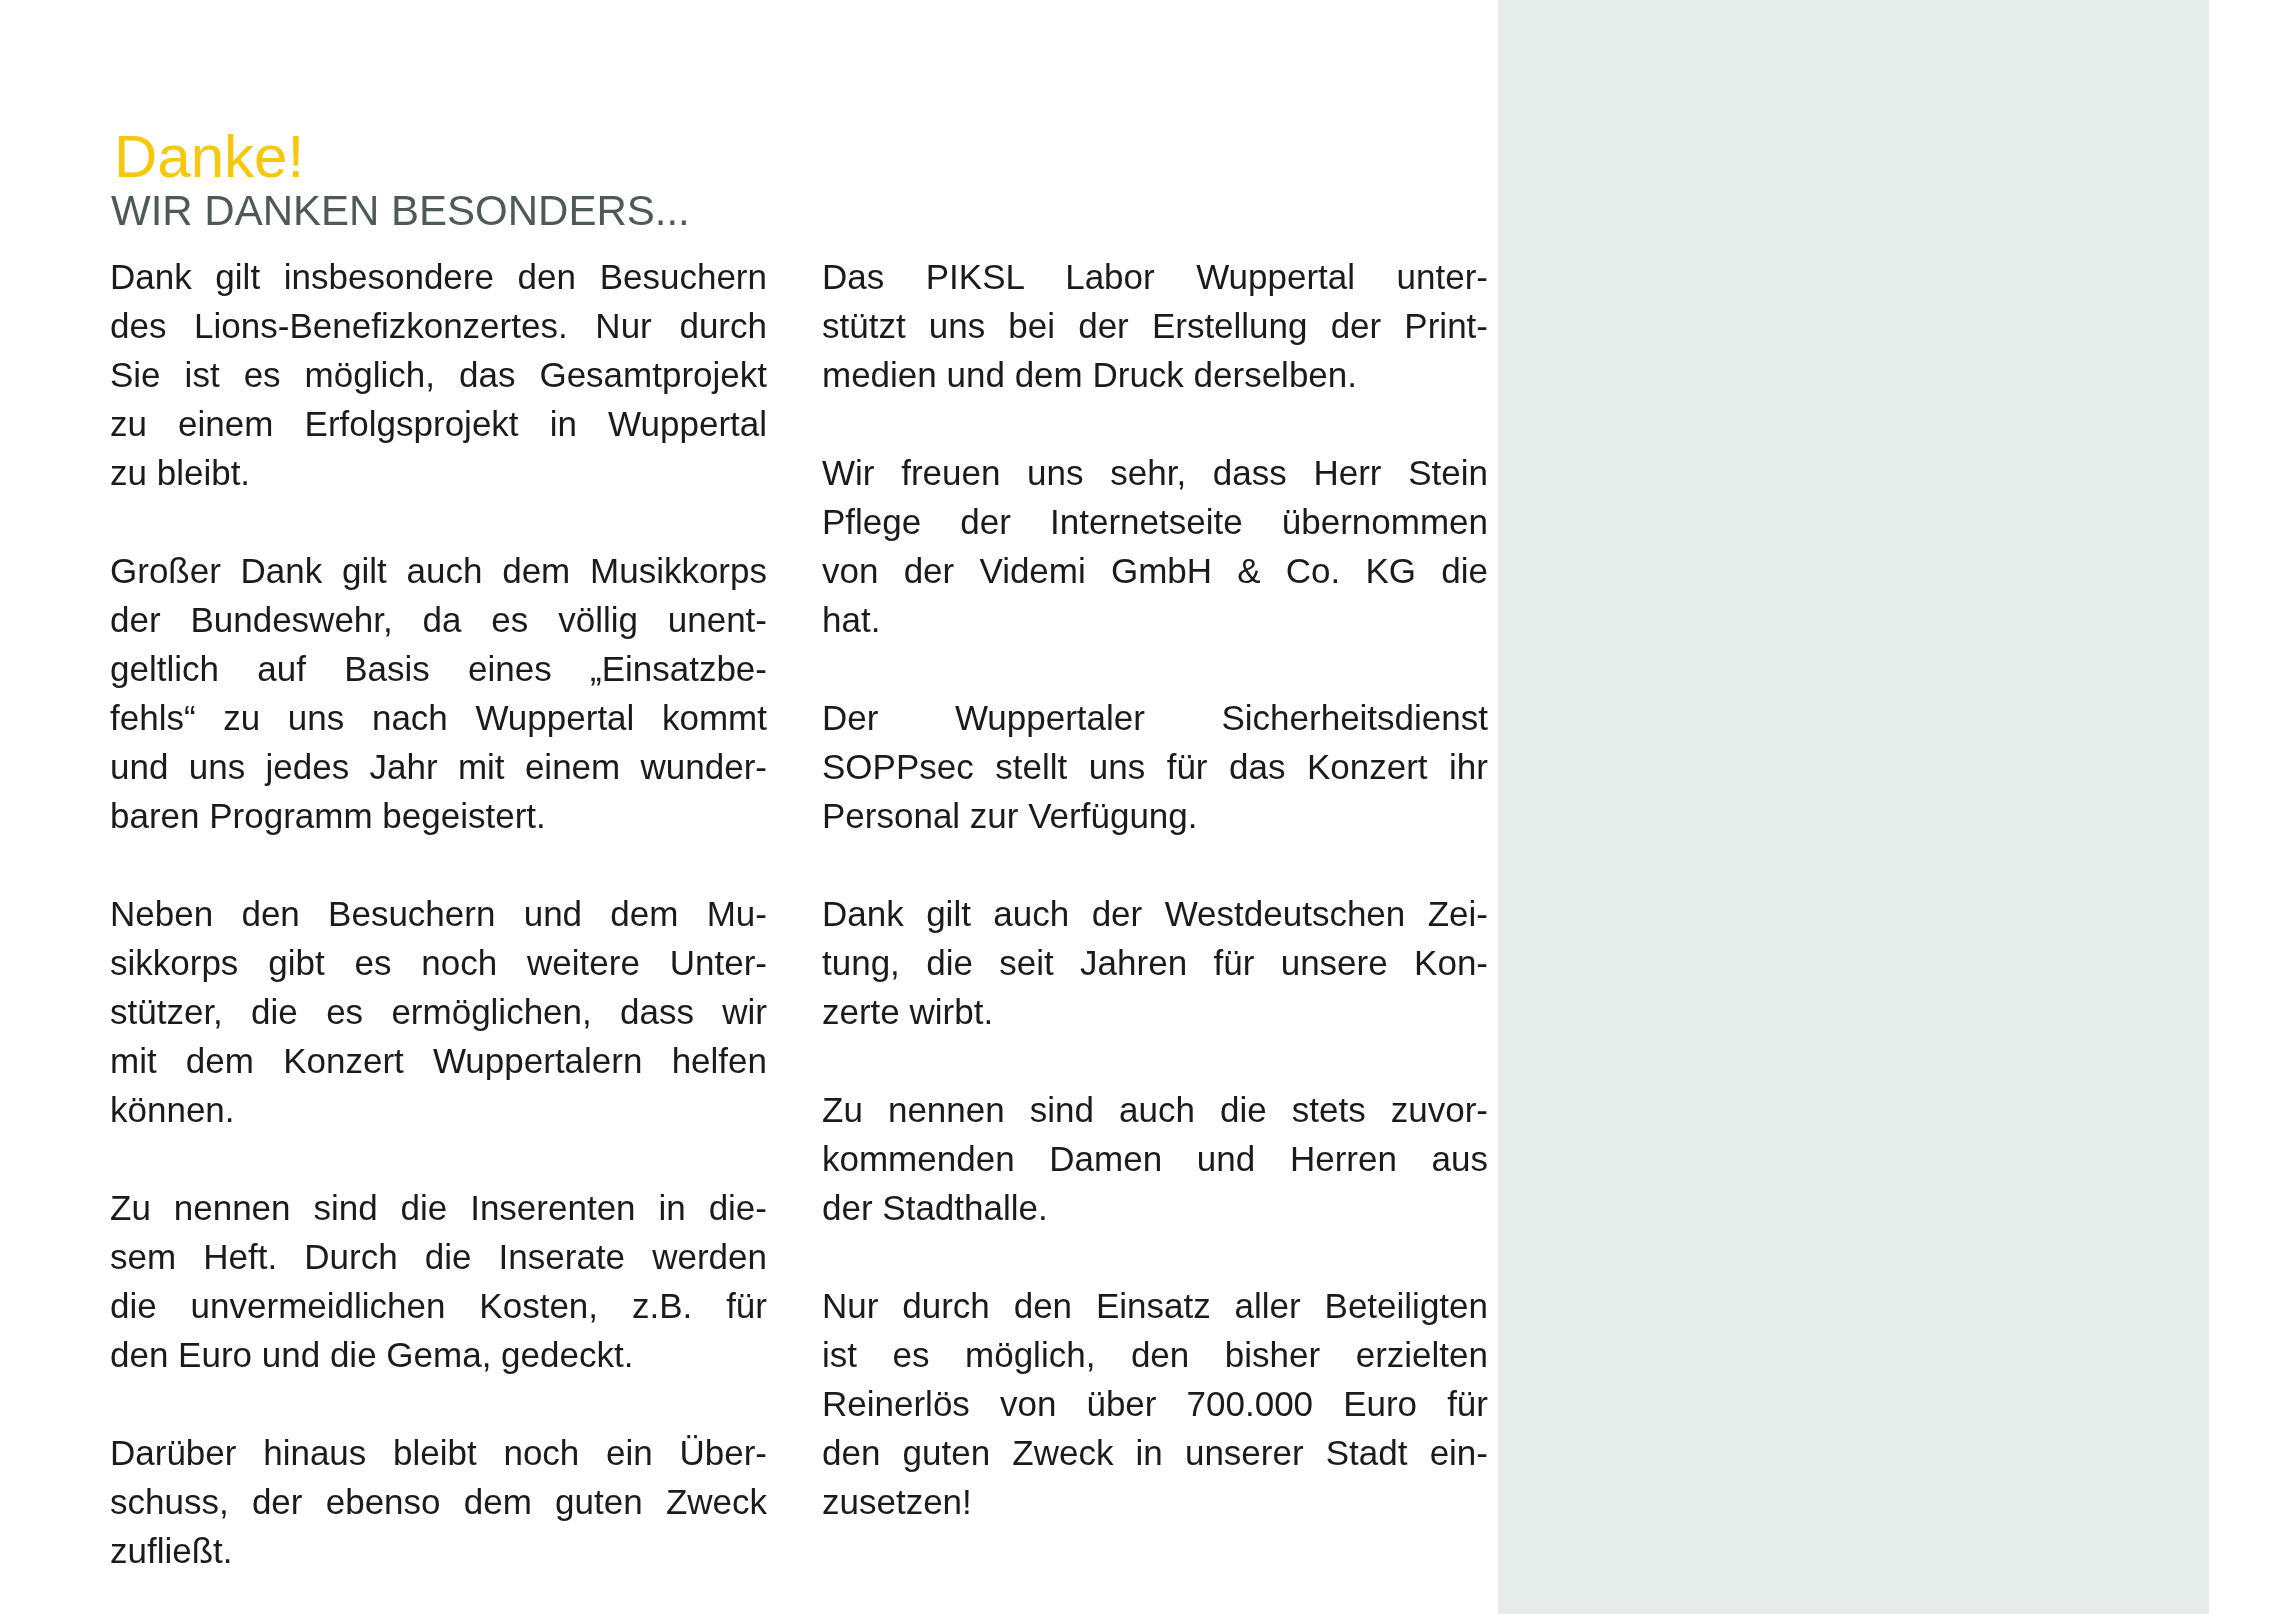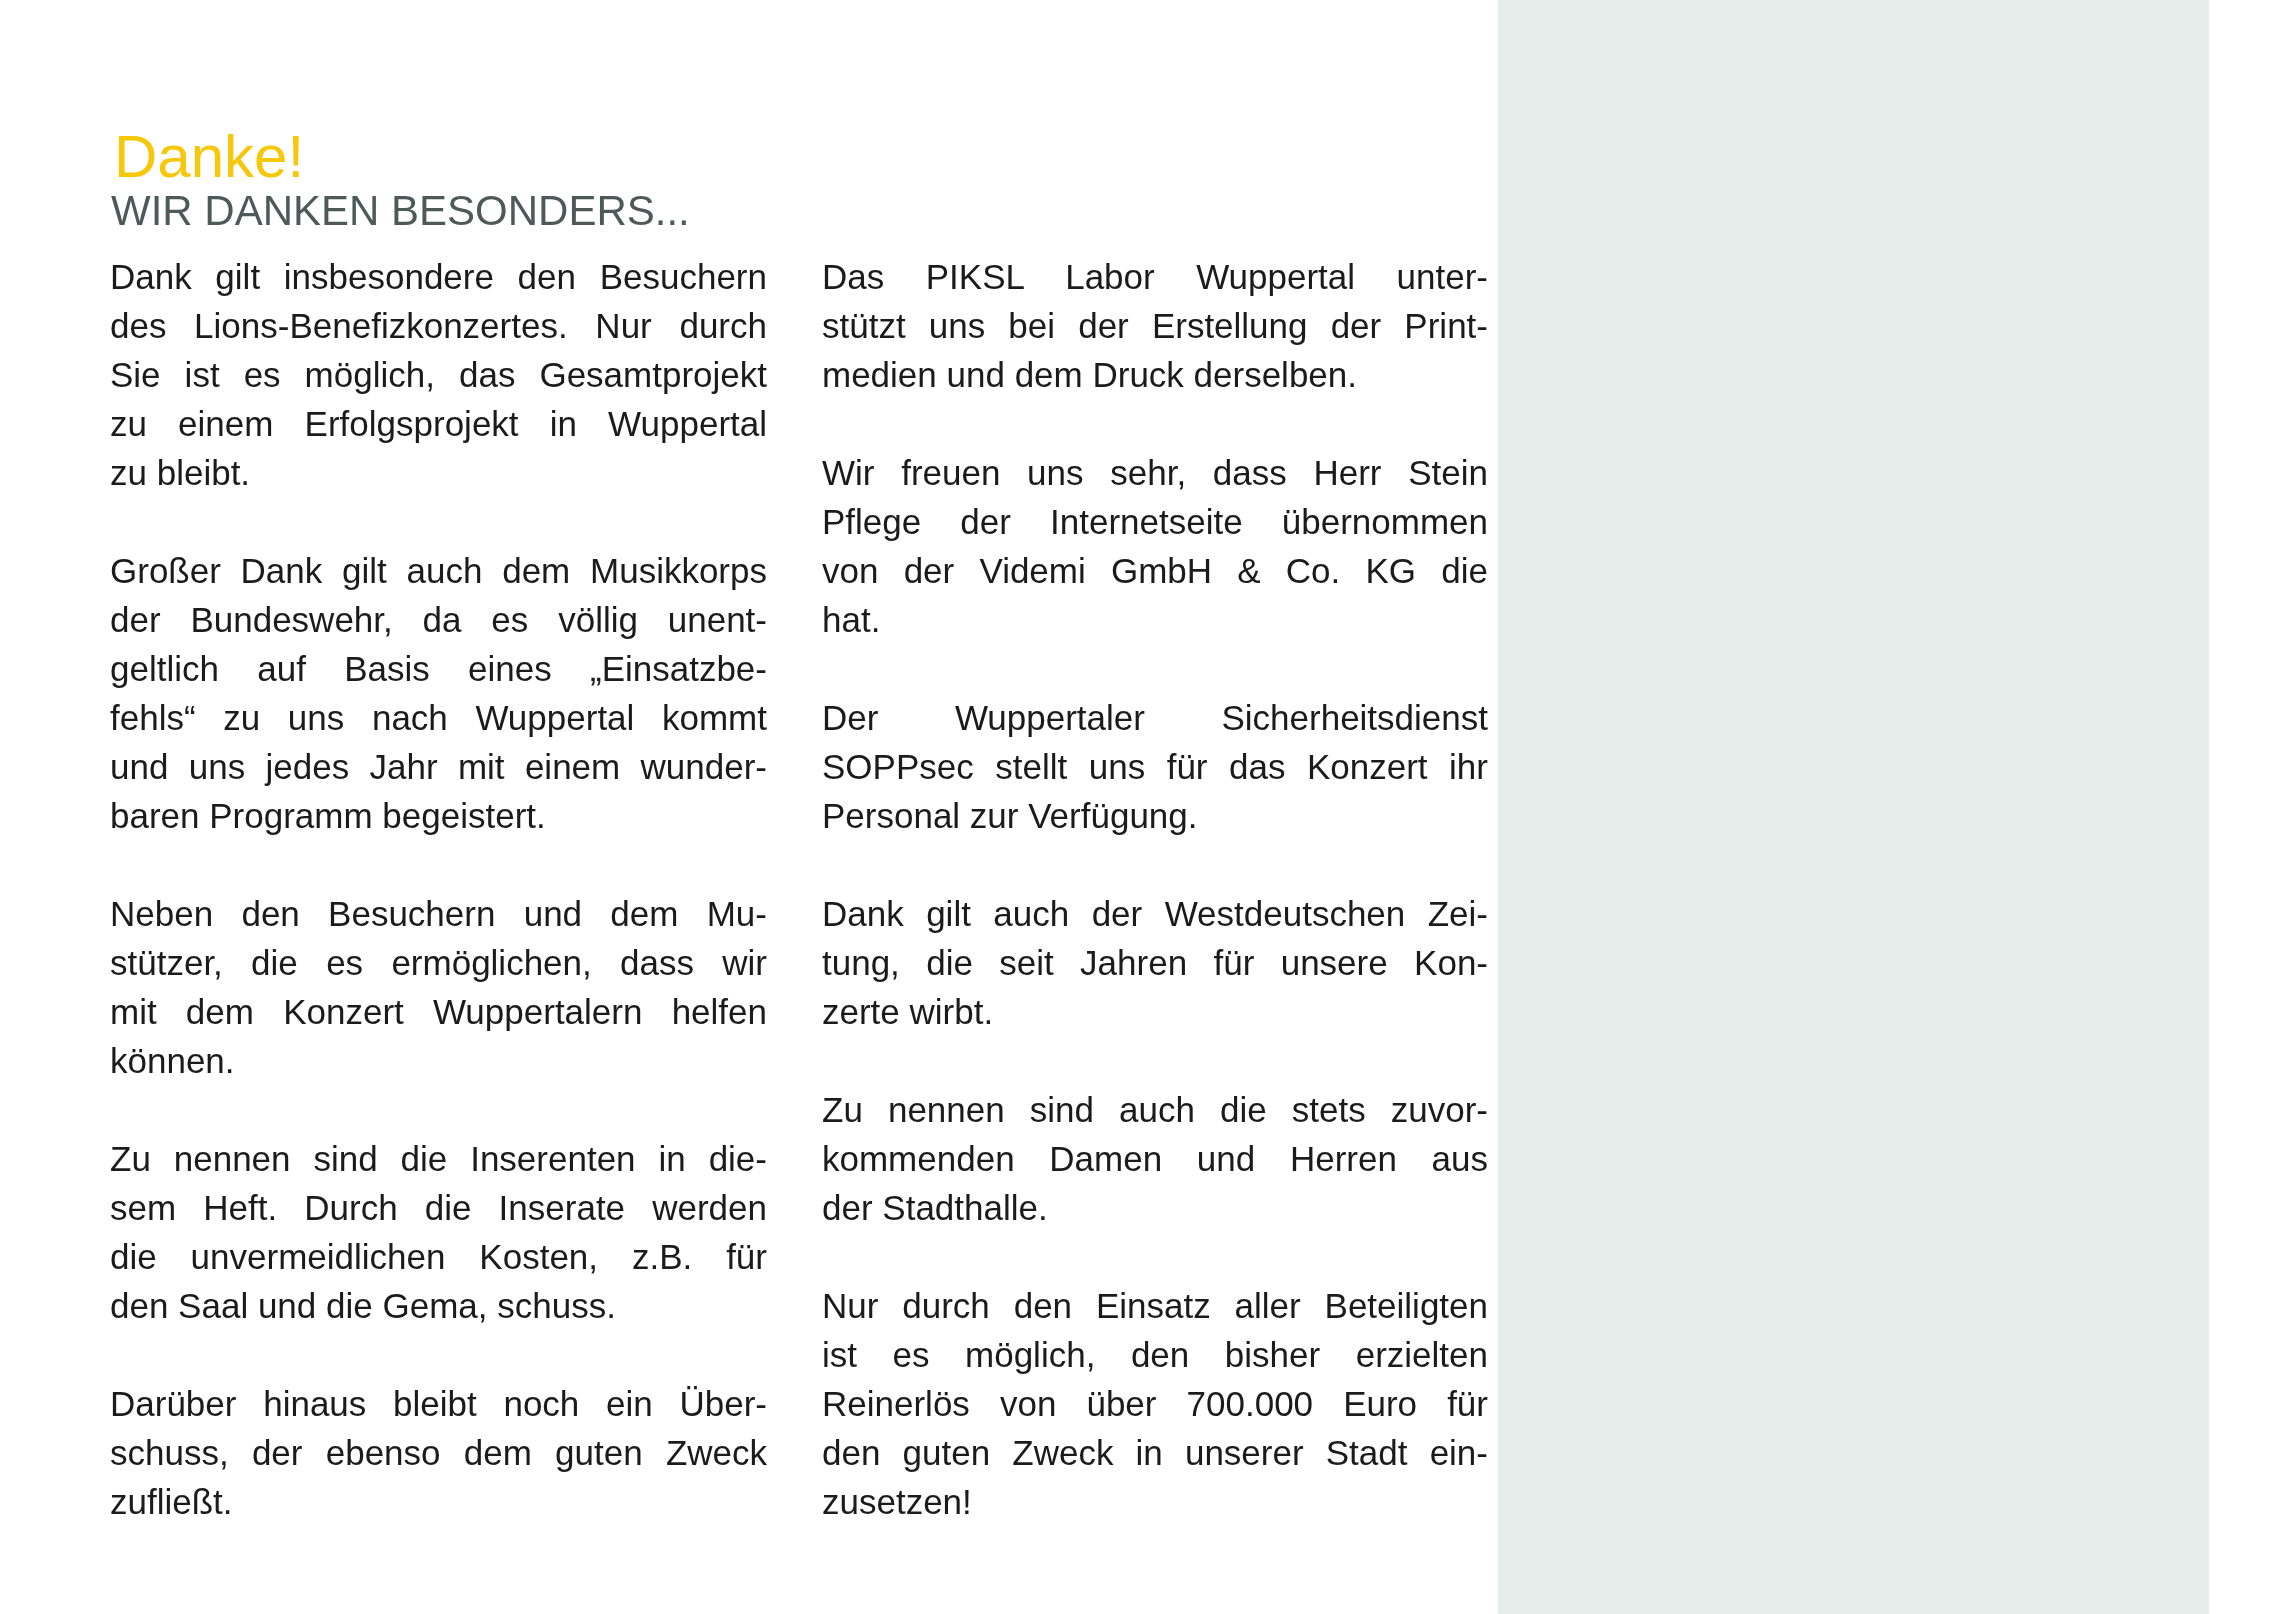--- a/index.html
+++ b/index.html
@@ -59,29 +59,30 @@
       <div class="para">
         <div class="line">Großer Dank gilt auch dem Musikkorps</div>
         <div class="line">der Bundeswehr, da es völlig unent-</div>
         <div class="line">geltlich auf Basis eines „Einsatzbe-</div>
         <div class="line">fehls“ zu uns nach Wuppertal kommt</div>
         <div class="line">und uns jedes Jahr mit einem wunder-</div>
         <div class="line endline">baren Programm begeistert.</div>
       </div>
       <div class="para">
         <div class="line">Neben den Besuchern und dem Mu-</div>
+        <div class="line">sikkorps gibt es noch weitere Unter-</div>
         <div class="line">stützer, die es ermöglichen, dass wir</div>
         <div class="line">mit dem Konzert Wuppertalern helfen</div>
         <div class="line endline">können.</div>
       </div>
       <div class="para">
         <div class="line">Zu nennen sind die Inserenten in die-</div>
         <div class="line">sem Heft. Durch die Inserate werden</div>
         <div class="line">die unvermeidlichen Kosten, z.B. für</div>
-        <div class="line endline">den Saal und die Gema, schuss.</div>
+        <div class="line endline">den Euro und die Gema, gedeckt.</div>
       </div>
       <div class="para">
         <div class="line">Darüber hinaus bleibt noch ein Über-</div>
         <div class="line">schuss, der ebenso dem guten Zweck</div>
         <div class="line endline">zufließt.</div>
       </div>
     </div>
   <div class="col col2">
       <div class="para">
         <div class="line">Das PIKSL Labor Wuppertal unter-</div>

